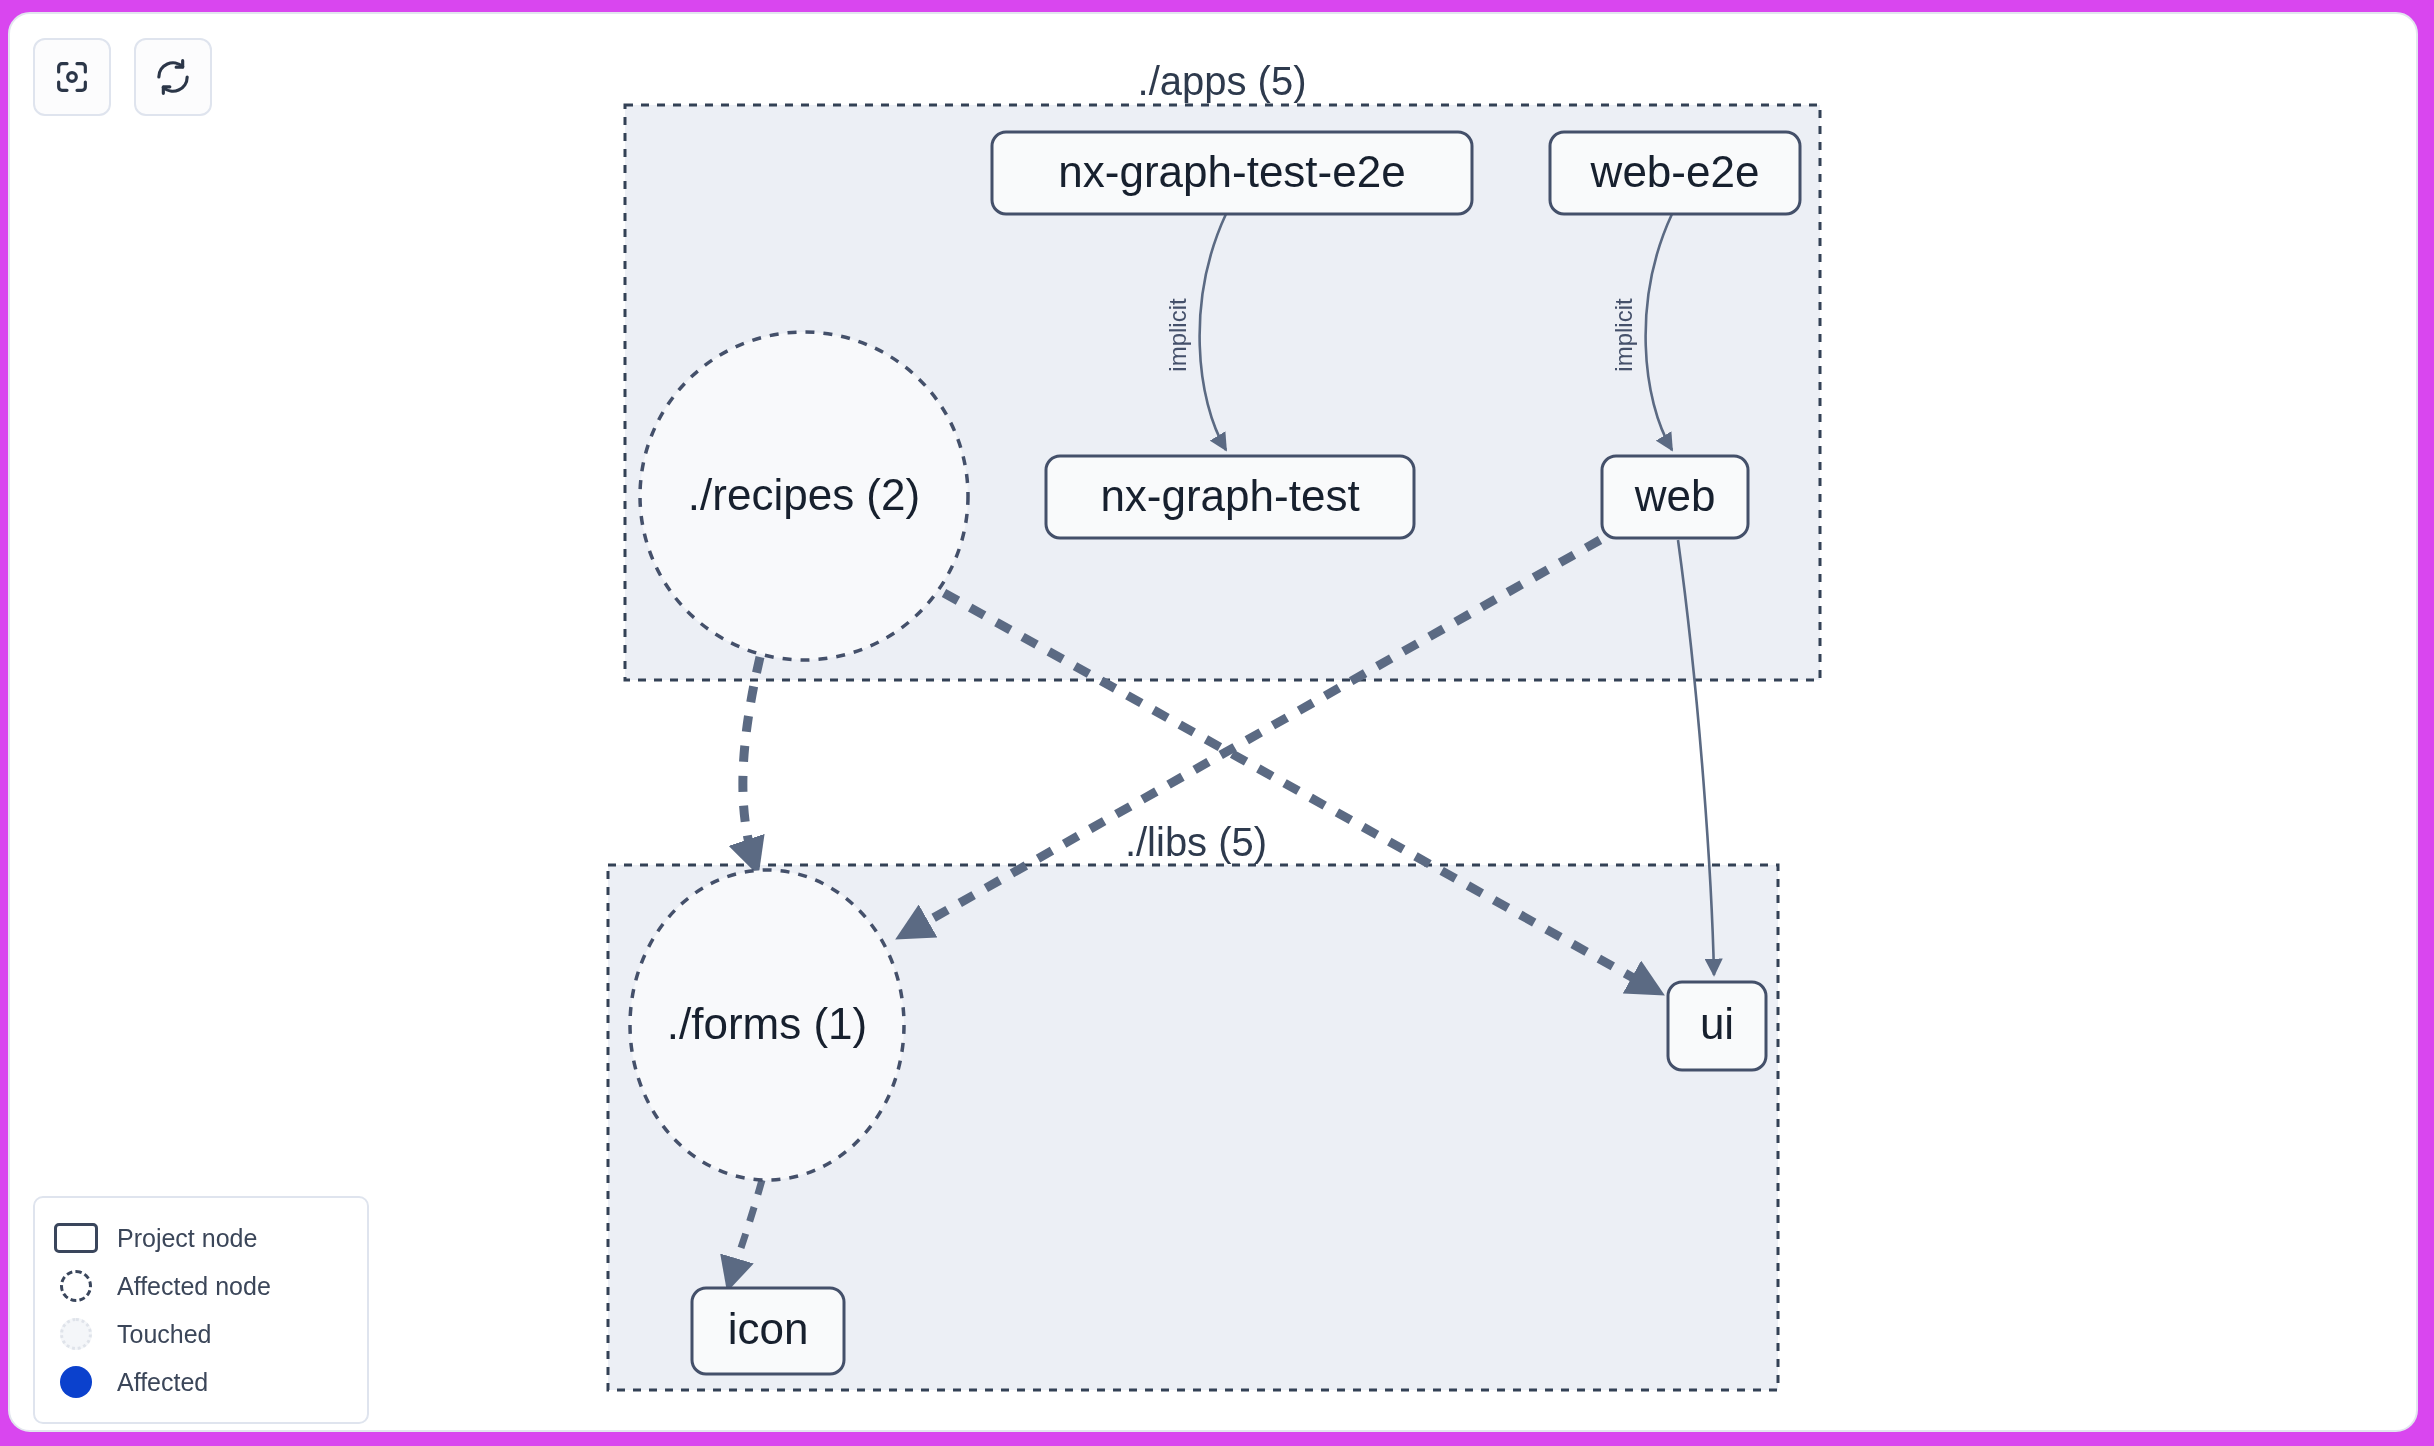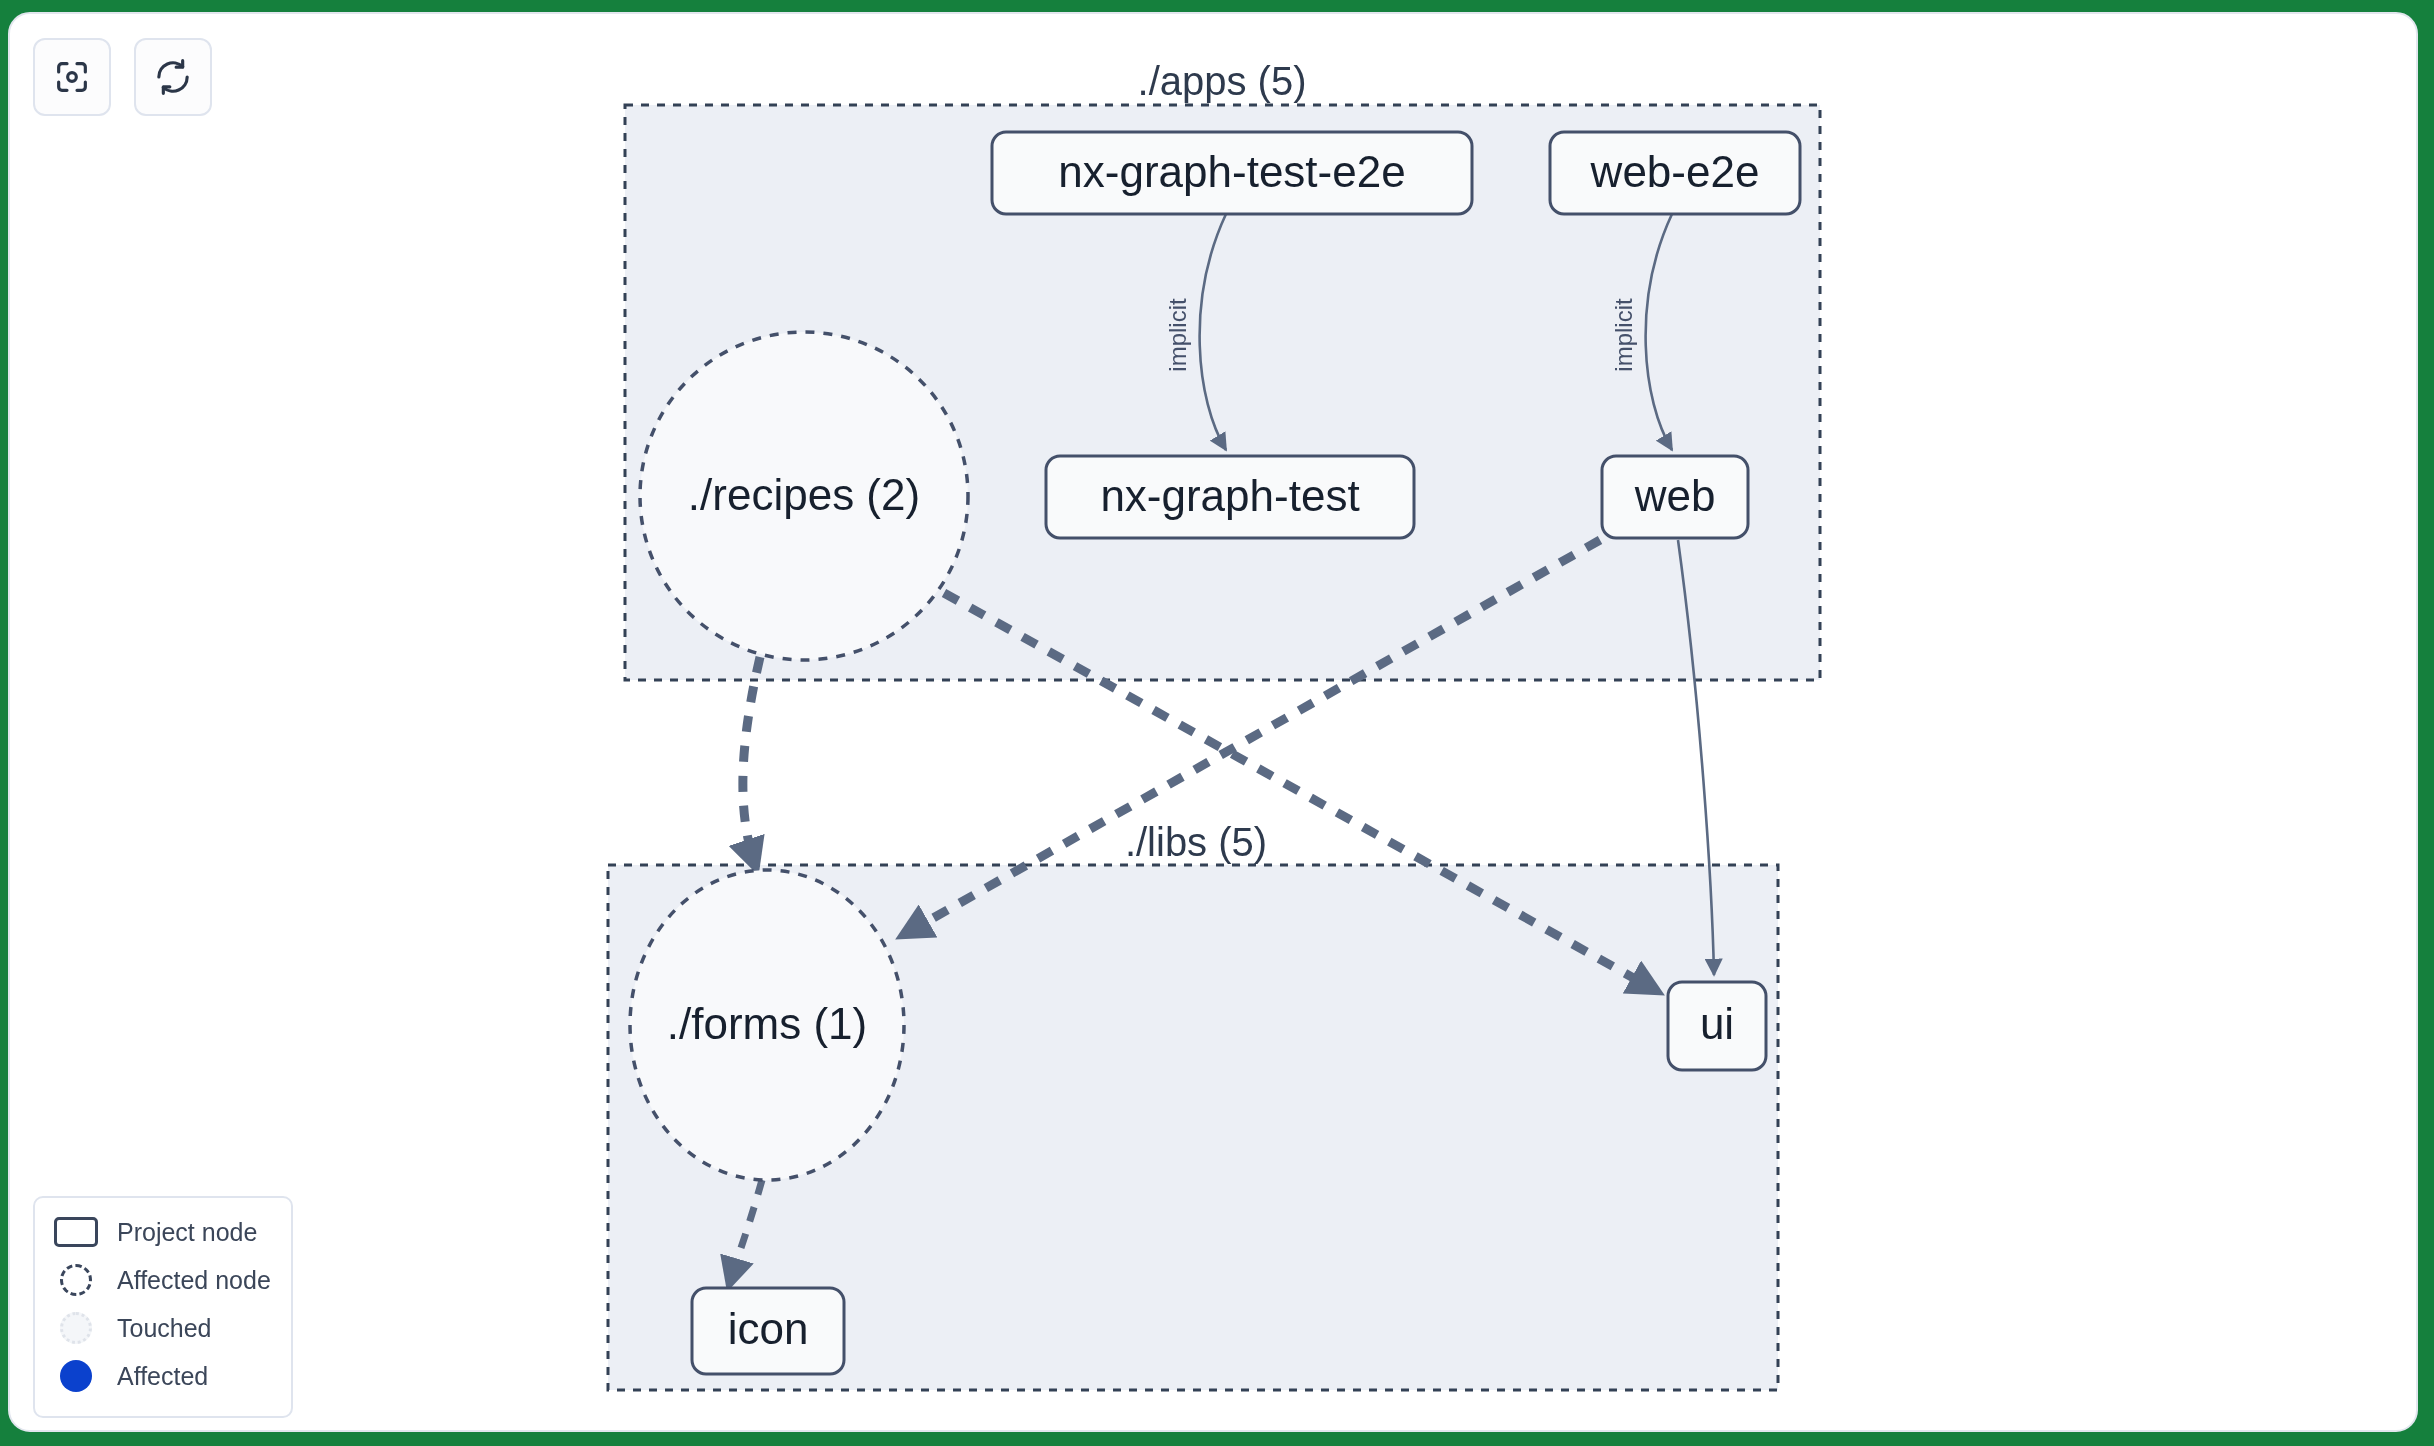--- a/index.html
+++ b/index.html
@@ -6,21 +6,21 @@
     margin: 0;
     padding: 0;
     background: #ffffff;
     font-family: "Liberation Sans", sans-serif;
   }
   #root {
     position: relative;
     width: 2434px;
     height: 1446px;
     overflow: hidden;
-    background: #15803d;
+    background: #d946ef;
   }
   
   .canvas-card {
     position: absolute;
     left: 8px;
     top: 12px;
     width: 2410px;
     height: 1420px;
     border: 2px solid #e2e6ee;
     border-radius: 22px;
@@ -117,25 +117,25 @@
     font-family: "Liberation Sans", sans-serif;
     font-size: 24px;
     text-anchor: middle;
   }
 
   
   .legend {
     position: absolute;
     left: 33px;
     top: 1196px;
-    width: 260px;
+    width: 336px;
     border: 2px solid #dfe4ee;
     border-radius: 10px;
     background: #ffffff;
-    padding: 10px 18px 16px 18px;
+    padding: 16px 18px 16px 18px;
     box-sizing: border-box;
     z-index: 30;
   }
   .legend-row {
     display: flex;
     align-items: center;
     height: 48px;
     gap: 18px;
   }
   .legend-swatch {

